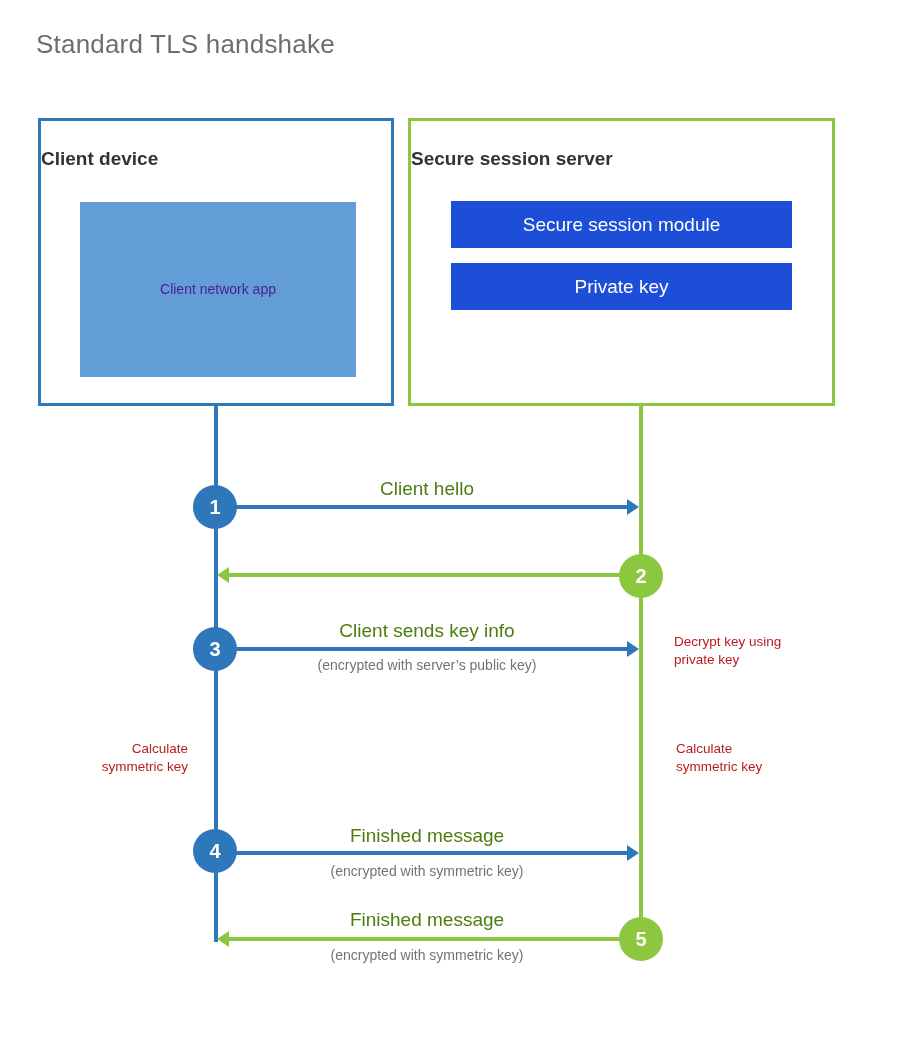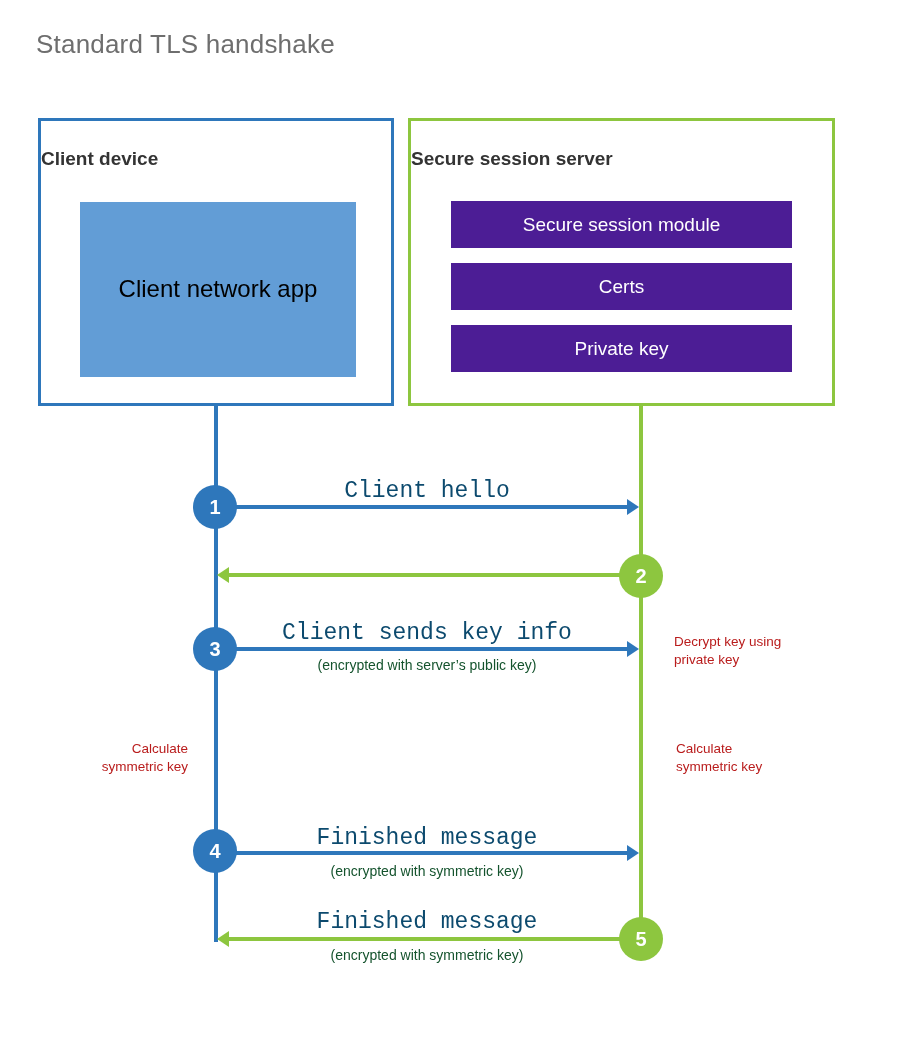--- a/index.html
+++ b/index.html
@@ -64,40 +64,40 @@
     color: #333333;
   }
 
   .client-app-box {
     position: absolute;
     left: 39px;
     top: 81px;
     width: 276px;
     height: 175px;
     background: #629dd6;
-    color: #000000;
-    font-size: 24px;
+    color: #4c1d95;
+    font-size: 14px;
     display: flex;
     align-items: center;
     justify-content: center;
     text-align: center;
     line-height: 1.42;
     padding: 0 14px;
     box-sizing: border-box;
   }
 
   .server-bars {
     position: absolute;
     left: 40px;
     top: 80px;
     width: 341px;
   }
   .server-bar {
     height: 47px;
-    background: #4c1d95;
+    background: #1d4ed8;
     color: #ffffff;
     font-size: 19px;
     display: flex;
     align-items: center;
     justify-content: center;
     margin-bottom: 15px;
   }
 
   
   .lifeline {
@@ -153,30 +153,29 @@
     border-left: 12px solid #2e77bb;
   }
   .arrow-green .head-left {
     left: -11px;
     border-right: 12px solid #8dc63f;
   }
 
   
   .msg-label {
     position: absolute;
-    font-size: 23px;
-    color: #0c4a6e;
+    font-size: 19px;
+    color: #4d7c0f;
     text-align: center;
     white-space: nowrap;
-    font-family: Liberation Mono, monospace;
   }
   .msg-sub {
     position: absolute;
     font-size: 14px;
-    color: #14532d;
+    color: #737373;
     text-align: center;
     white-space: nowrap;
   }
 
   
   .side-note {
     position: absolute;
     font-size: 13.5px;
     color: #b91c1c;
     line-height: 1.32;
@@ -193,21 +192,20 @@
 
   <div class="panel panel-client">
     <div class="panel-title">Client device</div>
     <div class="client-app-box">Client network app</div>
   </div>
 
   <div class="panel panel-server">
     <div class="panel-title">Secure session server</div>
     <div class="server-bars">
       <div class="server-bar">Secure session module</div>
-      <div class="server-bar">Certs</div>
       <div class="server-bar">Private key</div>
     </div>
   </div>
 
   <div class="lifeline lifeline-client"></div>
   <div class="lifeline lifeline-server"></div>
 
   <div class="msg-label" style="left:216px; top:478px; width:422px;">Client hello</div>
   <div class="arrow arrow-blue" style="left:216px; top:505px; width:412px;">
     <span class="head head-right"></span>

